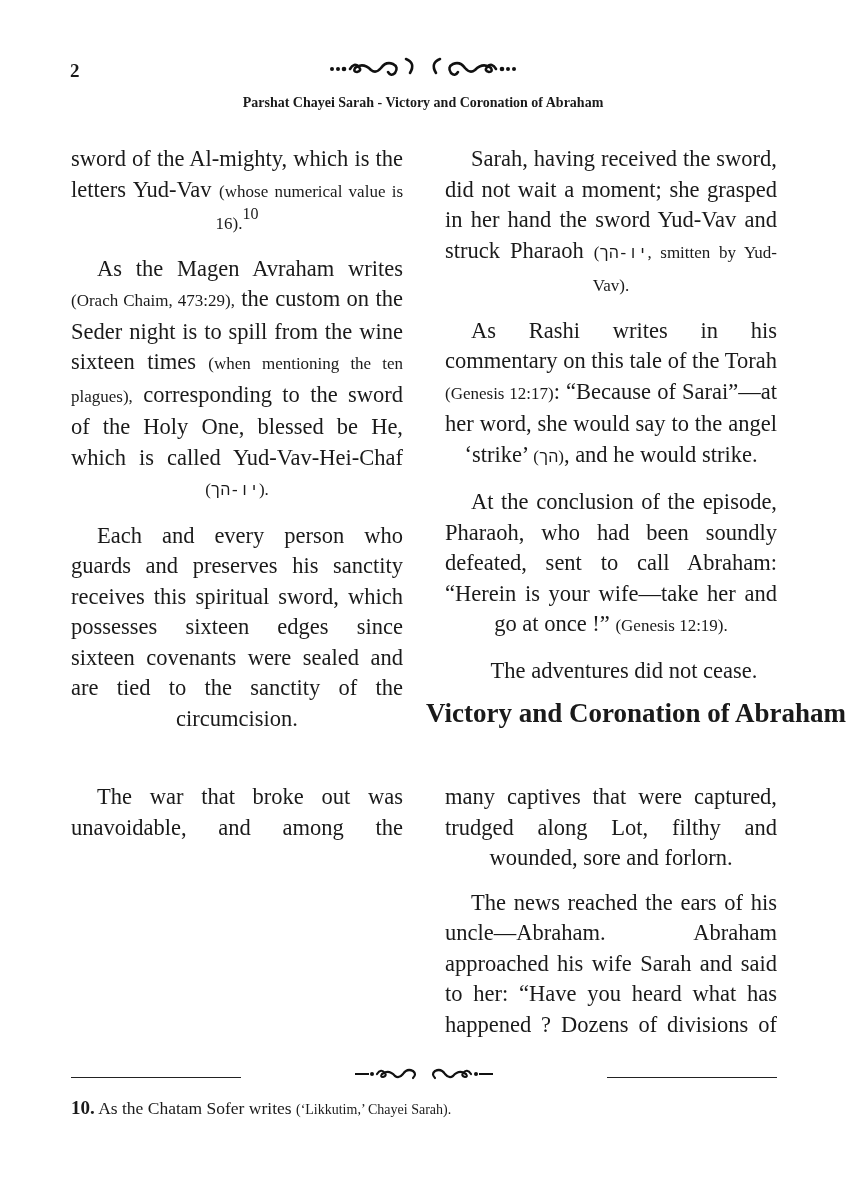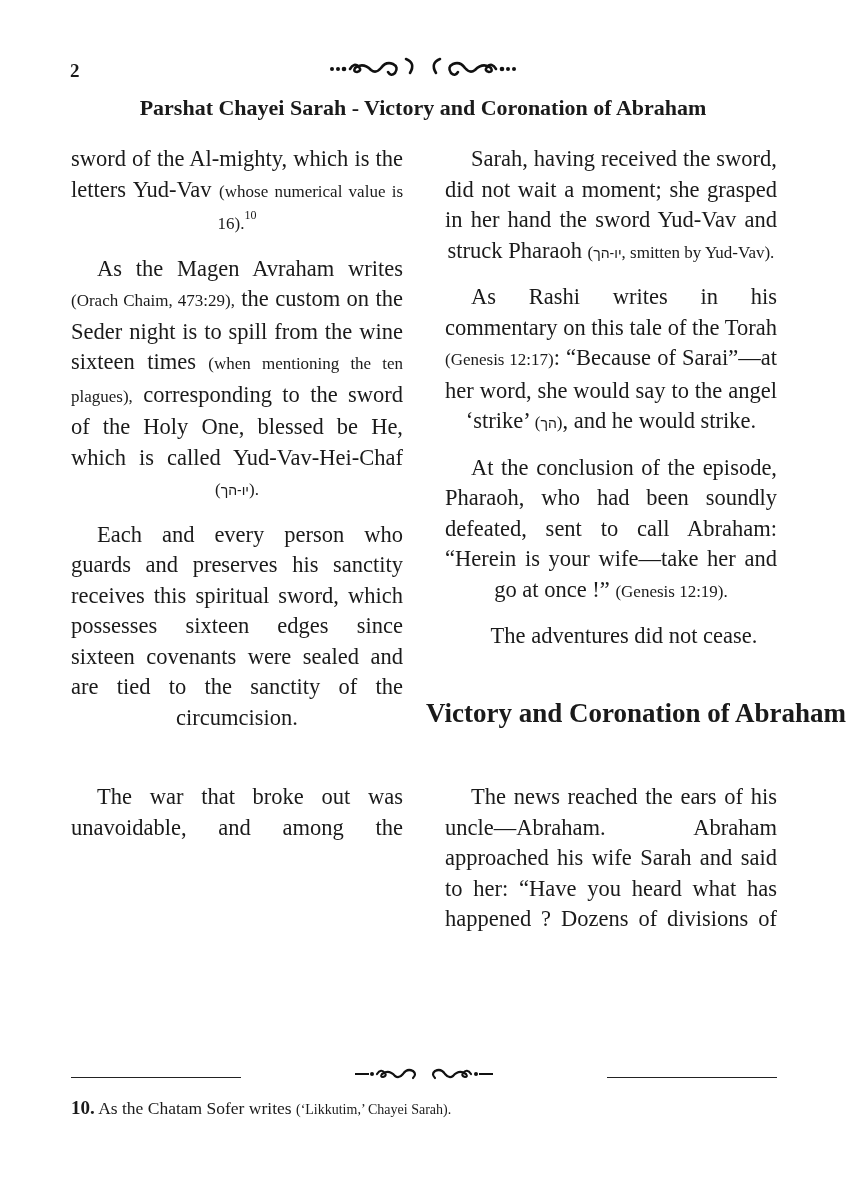--- a/index.html
+++ b/index.html
@@ -5,31 +5,31 @@
   html, body { margin: 0; padding: 0; background: #ffffff; }
   body { width: 846px; height: 1200px; position: relative; overflow: hidden;
          font-family: "Liberation Serif", "DejaVu Serif", serif; color: #1a1a1a; }
 
   .page-num { position: absolute; left: 70px; top: 60px; font-size: 19px; font-weight: bold;
               font-family: "Liberation Serif", serif; }
   .running-title { position: absolute; left: 0; width: 846px; top: 50px; text-align: center;
                    font-size: 29px; font-weight: bold; letter-spacing: -0.3px; }
   .running-title .orn { display: inline-block; vertical-align: middle; }
   .running-subtitle { position: absolute; left: 0; width: 846px; top: 95px; text-align: center;
-                      font-size: 22px; font-weight: bold; }
+                      font-size: 14px; font-weight: bold; }
 
   .col { position: absolute; width: 332px; font-size: 22.5px; line-height: 30.5px; }
   .col-left { left: 71px; }
   .col-right { left: 445px; }
   .para { text-align: justify; text-align-last: center; margin: 0; }
   .para.indent { text-indent: 26px; }
   .para + .para { margin-top: 14px; }
   .small { font-size: 17px; }
-  .heb { font-family: Liberation Sans, sans-serif; font-size: 14px; }
-  sup { font-size: 12px; line-height: 0; vertical-align: 10px; margin-top: 12px; }
+  .heb { font-family: Liberation Mono, monospace; font-size: 16px; }
+  sup { font-size: 16px; line-height: 0; vertical-align: 10px; margin-top: 12px; }
 
   .section-heading { position: absolute; left: 0; width: 846px; top: 698px; text-align: right;
                      font-size: 27px; font-weight: bold; }
 
   .divider { position: absolute; left: 71px; width: 706px; top: 1062px; height: 30px; }
   .divider .line { position: absolute; top: 15px; height: 1px; background: #222; }
   .divider .line.l { left: 0; width: 170px; }
   .divider .line.r { right: 0; width: 170px; }
   .divider .label { position: absolute; left: 0; width: 706px; top: 0; text-align: center;
                     font-size: 21px; font-style: italic; font-weight: bold; }
@@ -88,20 +88,21 @@
   <p class="para indent">The adventures did not cease.</p>
 </div>
 
 <div class="section-heading">Victory and Coronation of Abraham</div>
 
 <div class="col col-left" style="top:782px;">
   <p class="para indent" style="text-align-last: justify;">The war that broke out was unavoidable, and among the</p>
 </div>
 
 <div class="col col-right" style="top:782px;">
+  <p class="para">many captives that were captured, trudged along Lot, filthy and wounded, sore and forlorn.</p>
   <p class="para indent" style="text-align-last: justify;">The news reached the ears of his uncle—Abraham. Abraham approached his wife Sarah and said to her: “Have you heard what has happened ? Dozens of divisions of</p>
 </div>
 
 <div class="divider">
   <div class="line l"></div>
   <div class="line r"></div>
   <div class="label">
     <span class="orn">
       <svg width="66" height="20" viewBox="0 0 66 20">
         <path d="M0 11 L14 11" stroke="#111" stroke-width="2"></path>

